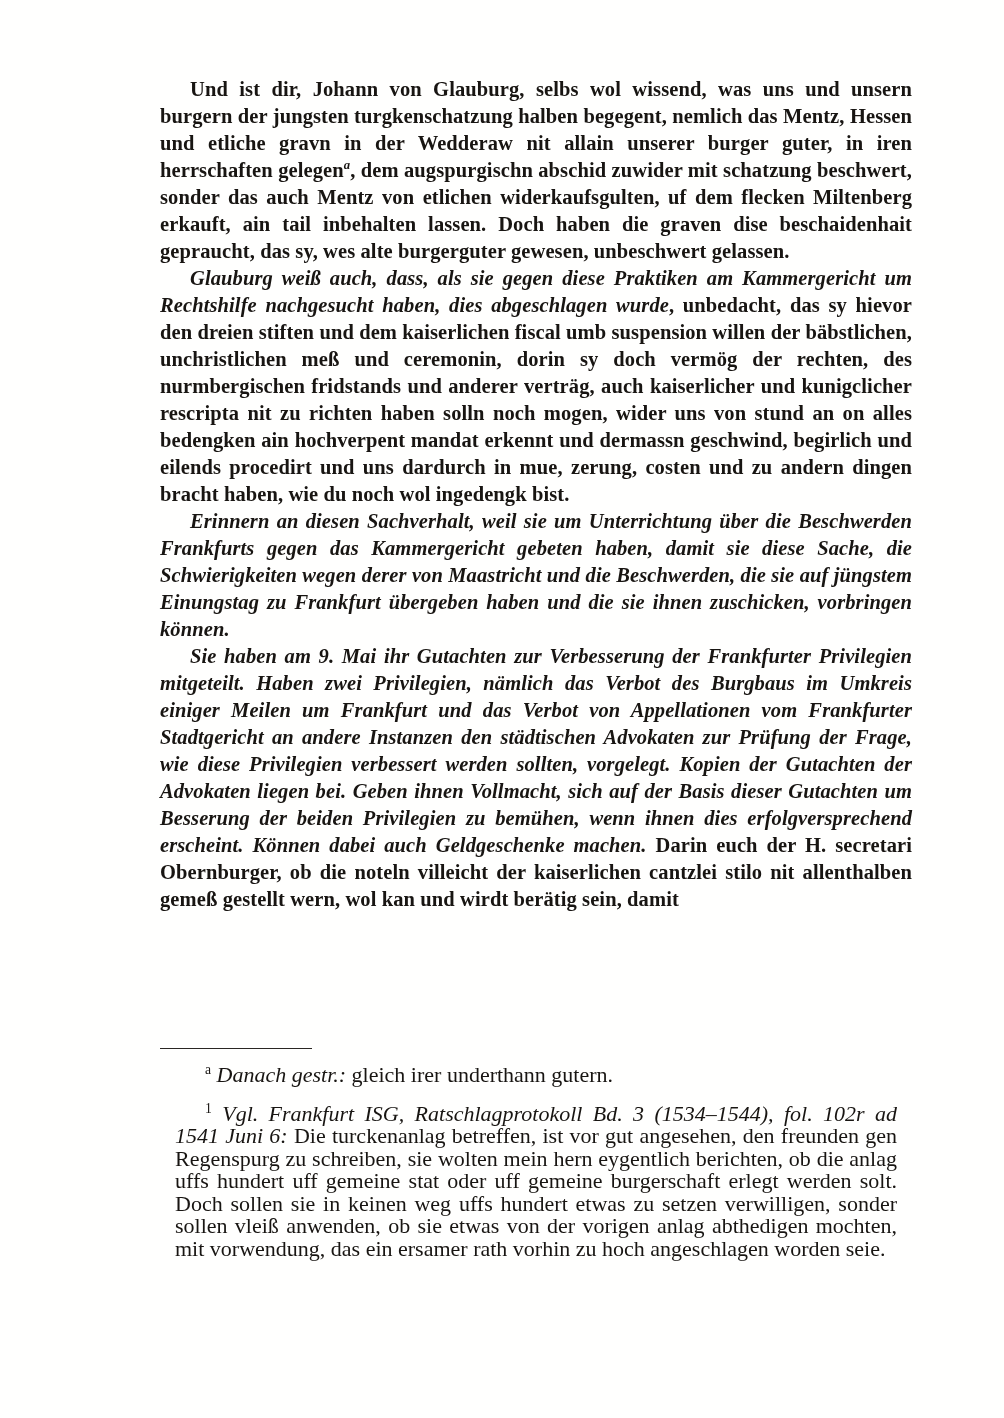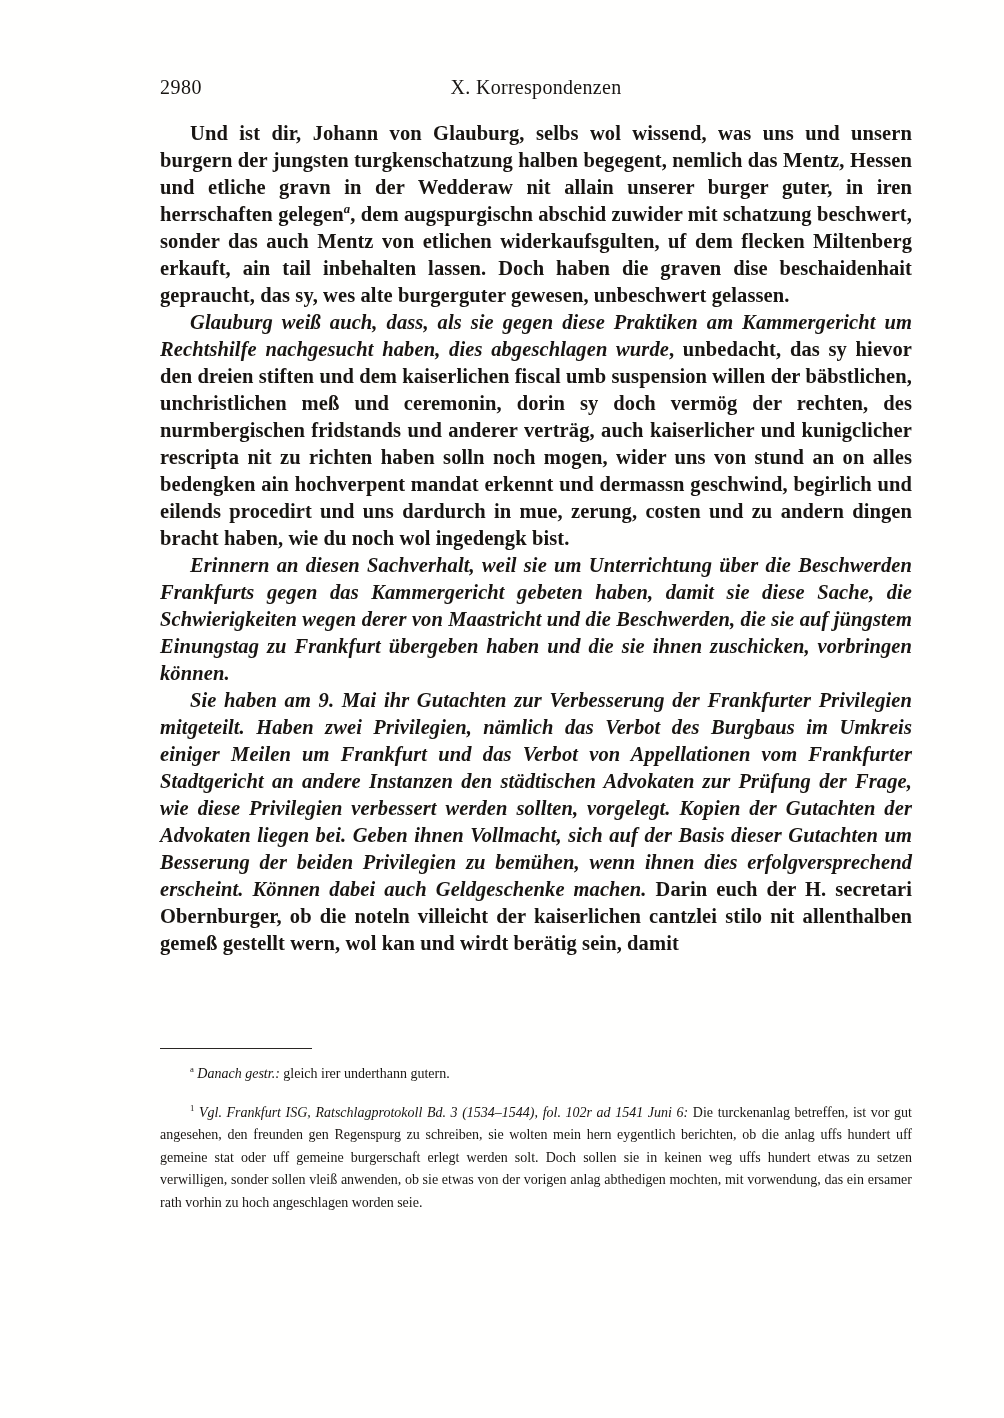--- a/index.html
+++ b/index.html
@@ -63,39 +63,35 @@
     right: 92px;
     top: 1048px;
   }
   .fn-rule {
     width: 152px;
     height: 0;
     border-top: 1.6px solid #2a2623;
     margin: 0 0 14px 0;
   }
   .footnotes .fn {
-    margin: 0;
-    font-size: 14px;
+    margin: 15px;
+    font-size: 22px;
     line-height: 22.5px;
     text-align: justify;
     text-indent: 30px;
   }
   .footnotes .fn + .fn {
     margin-top: 16px;
   }
 </style>
 </head>
 <body>
 
 <div class="page">
 
-  <div class="running-head">
-    <span class="pagenum">2980</span>
-    <span class="rtitle">X. Korrespondenzen</span>
-  </div>
 
   <div class="body-text">
 
 
     <p class="indent"><span>Und ist dir, Johann von Glauburg, selbs wol wissend, was uns und unsern burgern der jungsten turgkenschatzung halben begegent, nemlich das Mentz, Hessen und etliche gravn in der Wedderaw nit allain unserer burger guter, in iren herrschaften gelegen</span><sup class="fnref it">a</sup><span>, dem augspurgischn abschid zuwider mit schatzung beschwert, sonder das auch Mentz von etlichen widerkaufsgulten, uf dem flecken Miltenberg erkauft, ain tail inbehalten lassen. Doch haben die graven dise beschaidenhait gepraucht, das sy, wes alte burgerguter gewesen, unbeschwert gelassen.</span></p>
 
     <p class="indent"><span class="it">Glauburg weiß auch, dass, als sie gegen diese Praktiken am Kammergericht um Rechtshilfe nachgesucht haben, dies abgeschlagen wurde</span><span>, unbedacht, das sy hievor den dreien stiften und dem kaiserlichen fiscal umb suspension willen der bäbstlichen, unchristlichen meß und ceremonin, dorin sy doch vermög der rechten, des nurmbergischen fridstands und anderer verträg, auch kaiserlicher und kunigclicher rescripta nit zu richten haben solln noch mogen, wider uns von stund an on alles bedengken ain hochverpent mandat erkennt und dermassn geschwind, begirlich und eilends procedirt und uns dardurch in mue, zerung, costen und zu andern dingen bracht haben, wie du noch wol ingedengk bist.</span></p>
 
     <p class="indent"><span class="it">Erinnern an diesen Sachverhalt, weil sie um Unterrichtung über die Beschwerden Frankfurts gegen das Kammergericht gebeten haben, damit sie diese Sache, die Schwierigkeiten wegen derer von Maastricht und die Beschwerden, die sie auf jüngstem Einungstag zu Frankfurt übergeben haben und die sie ihnen zuschicken, vorbringen können.</span></p>
 

